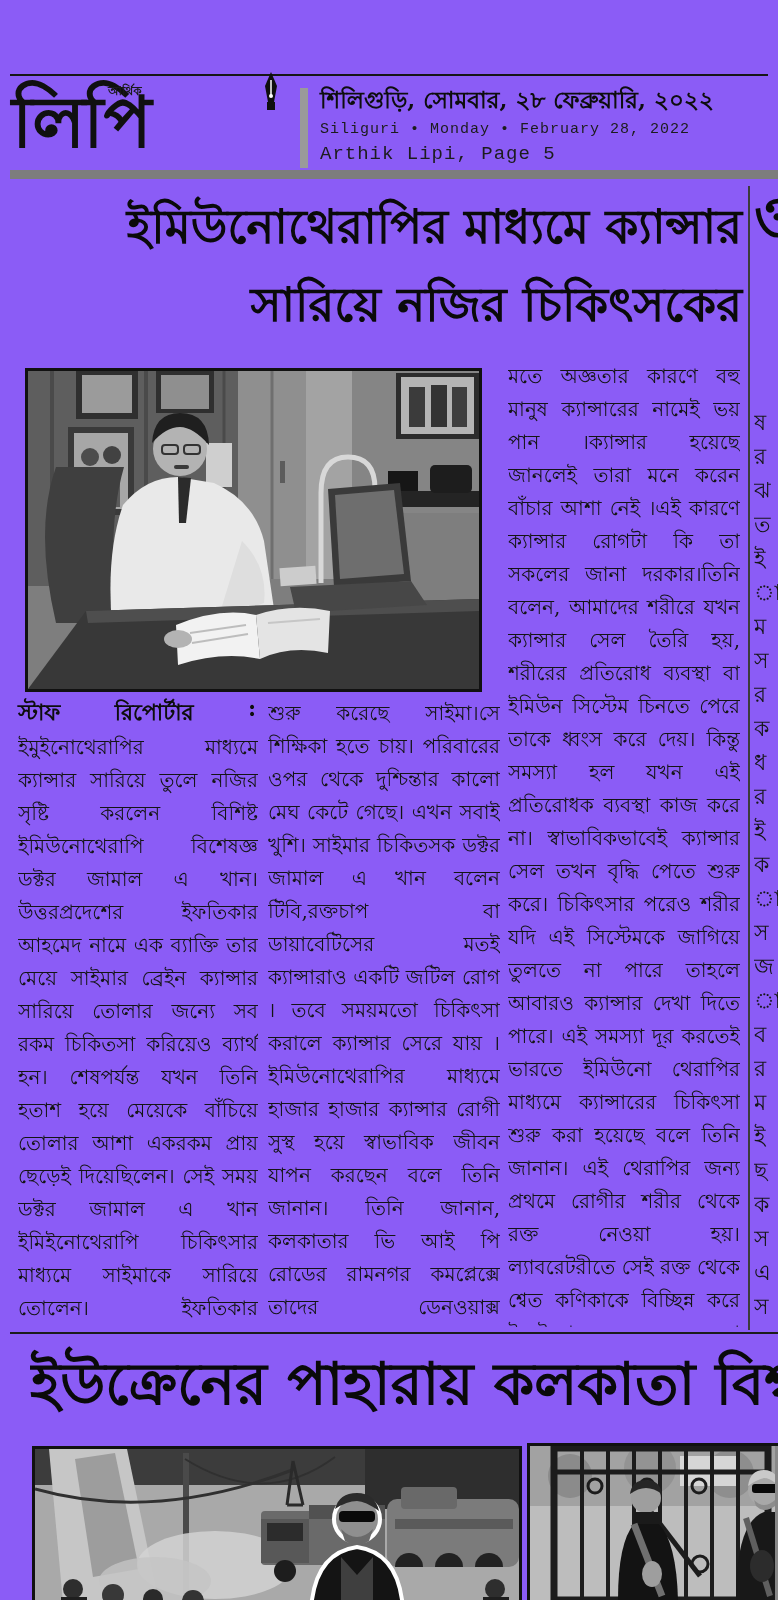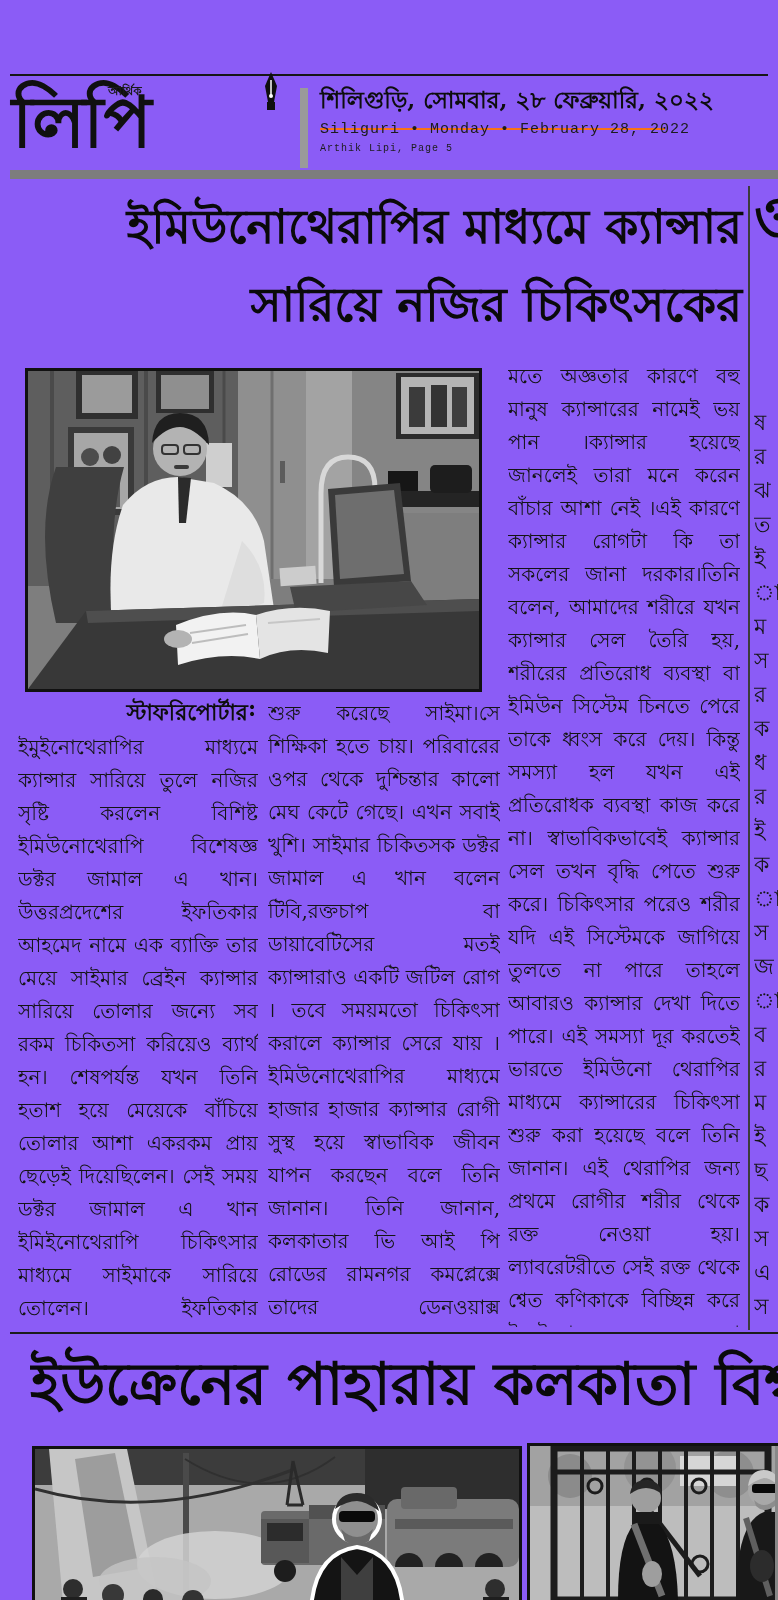--- a/index.html
+++ b/index.html
@@ -16,32 +16,32 @@
     font-family:"DejaVu Serif","Liberation Serif",serif;color:#101010;display:block;
   }
   .logo-super{
     position:absolute;left:96px;top:6px;font-size:12px;font-weight:bold;color:#1a1a1a;z-index:2;
   }
   .nib-icon{position:absolute;left:248px;top:-4px;width:22px;height:40px;}
   .mast-divider{position:absolute;left:300px;top:88px;width:8px;height:80px;background:#9a9a9a;}
   .date-bn{
     position:absolute;left:320px;top:82px;width:345px;
     font-size:23px;font-weight:bold;color:#0d0d0d;
-    padding-bottom:7px;border-bottom:2px solid #f97316;
+    padding-bottom:7px;border-bottom:2px solid #8b5cf6;
     font-family:"DejaVu Serif","Liberation Serif",serif;white-space:nowrap;
   }
   .date-en{
     position:absolute;left:320px;top:121px;
     font-family:Liberation Mono, monospace;
     font-size:15px;color:#1c1c1c;letter-spacing:1px;white-space:nowrap;
   }
   .edition-line{
     position:absolute;left:320px;top:143px;
     font-family:"Liberation Mono","DejaVu Sans Mono",monospace;
-    font-size:10px;color:#1c1c1c;letter-spacing:1px;white-space:nowrap;
+    font-size:19px;color:#1c1c1c;letter-spacing:1px;white-space:nowrap;
   }
   .gray-bar{position:absolute;left:10px;top:170px;width:768px;height:9px;background:#7d7d7d;}
   
   .headline1{
     position:absolute;left:0;top:188px;width:742px;text-align:right;
     font-family:"DejaVu Serif","Liberation Serif",serif;
     font-weight:bold;font-size:47px;line-height:78px;color:#0a0a0a;
   }
   .v-rule{position:absolute;left:748px;top:186px;width:2px;height:1144px;background:#3c3c3c;}
   .side-strip{position:absolute;left:754px;top:186px;width:24px;height:1144px;overflow:hidden;}
@@ -49,21 +49,21 @@
     font-family:"DejaVu Serif","Liberation Serif",serif;
     font-weight:bold;font-size:56px;line-height:60px;color:#0a0a0a;white-space:nowrap;
   }
   .side-strip-body{
     margin-top:160px;font-size:22px;line-height:34px;color:#151515;
     white-space:pre-line;font-family:"DejaVu Serif","Liberation Serif",serif;
   }
   .photo-frame{position:absolute;border:3px solid #111;background:#888;overflow:hidden;}
   .photo-doctor{left:25px;top:368px;width:451px;height:318px;}
   .byline-row{
-    position:absolute;left:18px;top:695px;width:238px;display:flex;justify-content:flex-end;
+    position:absolute;left:18px;top:695px;width:238px;display:flex;justify-content:space-between;
     font-size:22px;font-weight:bold;color:#0d0d0d;
     font-family:"DejaVu Serif","Liberation Serif",serif;
   }
   .body-col{
     position:absolute;font-size:20px;line-height:33px;color:#141414;
     text-align:justify;overflow:hidden;
     font-family:"DejaVu Serif","Liberation Serif",serif;
   }
   .col1{left:18px;top:731px;width:240px;height:596px;}
   .col2{left:268px;top:697px;width:232px;height:630px;}

